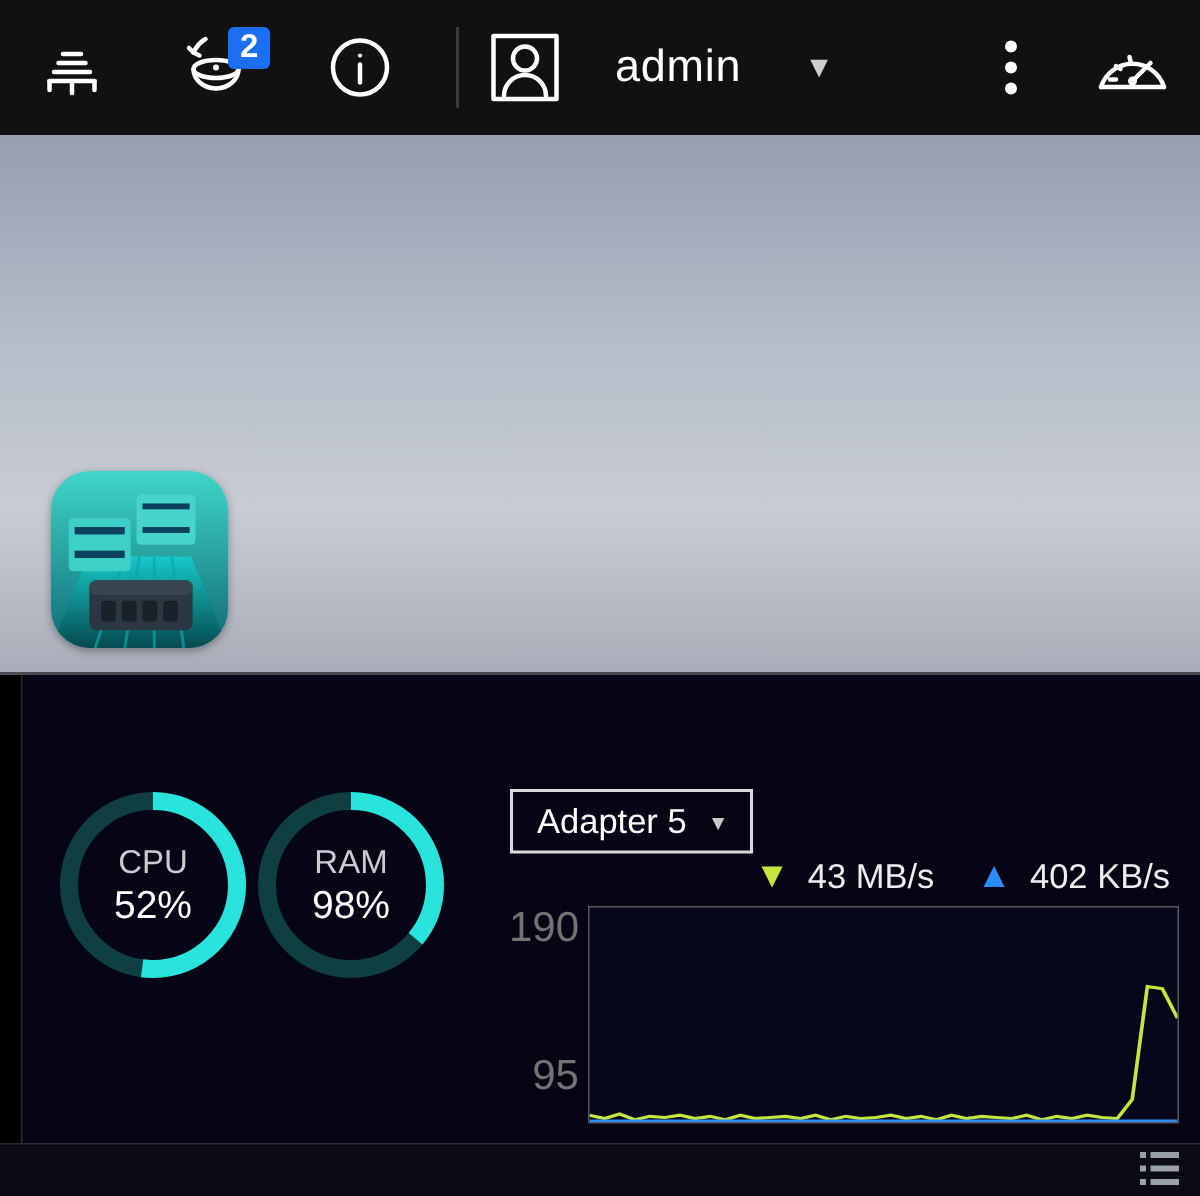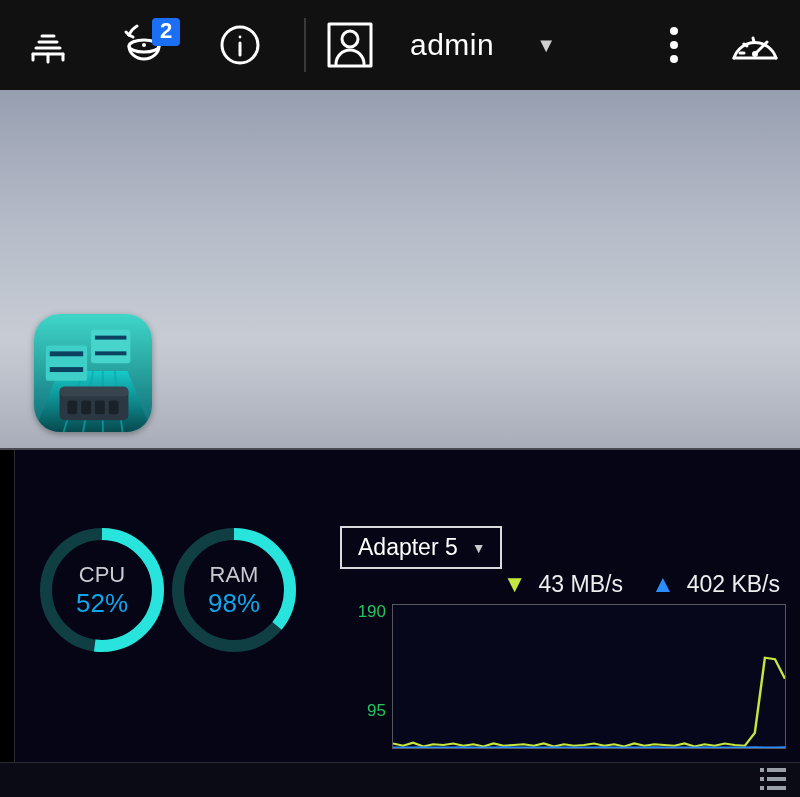--- a/index.html
+++ b/index.html
@@ -120,21 +120,21 @@
     position: relative;
     display: flex;
     align-items: center;
     justify-content: center;
   }
   .gauge svg { position: absolute; inset: 0; transform: rotate(-90deg); }
   .gauge .ring-bg { fill: none; stroke: #0f3e43; stroke-width: 12; }
   .gauge .ring-fg { fill: none; stroke: #28e4dc; stroke-width: 12; stroke-linecap: butt; }
   .gauge-label { position: relative; text-align: center; }
   .gauge-label .gname { font-size: 22px; color: #c9cbd1; }
-  .gauge-label .gval  { font-size: 26px; color: #0ea5e9; }
+  .gauge-label .gval  { font-size: 26px; color: #ffffff; }
 
   
   .net {
     position: absolute;
     left: 340px;
     right: 14px;
     top: 56px;
     bottom: 50px;
     margin-top: 20px;
   }
@@ -167,22 +167,22 @@
     position: absolute;
     left: 0;
     right: 0;
     top: 78px;
     bottom: 0;
     display: flex;
   }
   .ylabels {
     width: 52px;
     position: relative;
-    font-size: 17px;
-    color: #22c55e;
+    font-size: 28px;
+    color: #737373;
   }
   .ylabels .y190 { position: absolute; right: 6px; top: -2px; }
   .ylabels .y95  { position: absolute; right: 6px; top: 97px; }
   .chart {
     flex: 1;
     border: 1px solid #57575f;
     background: #07071b;
     position: relative;
   }
   .chart svg { position: absolute; inset: 0; width: 100%; height: 100%; }

